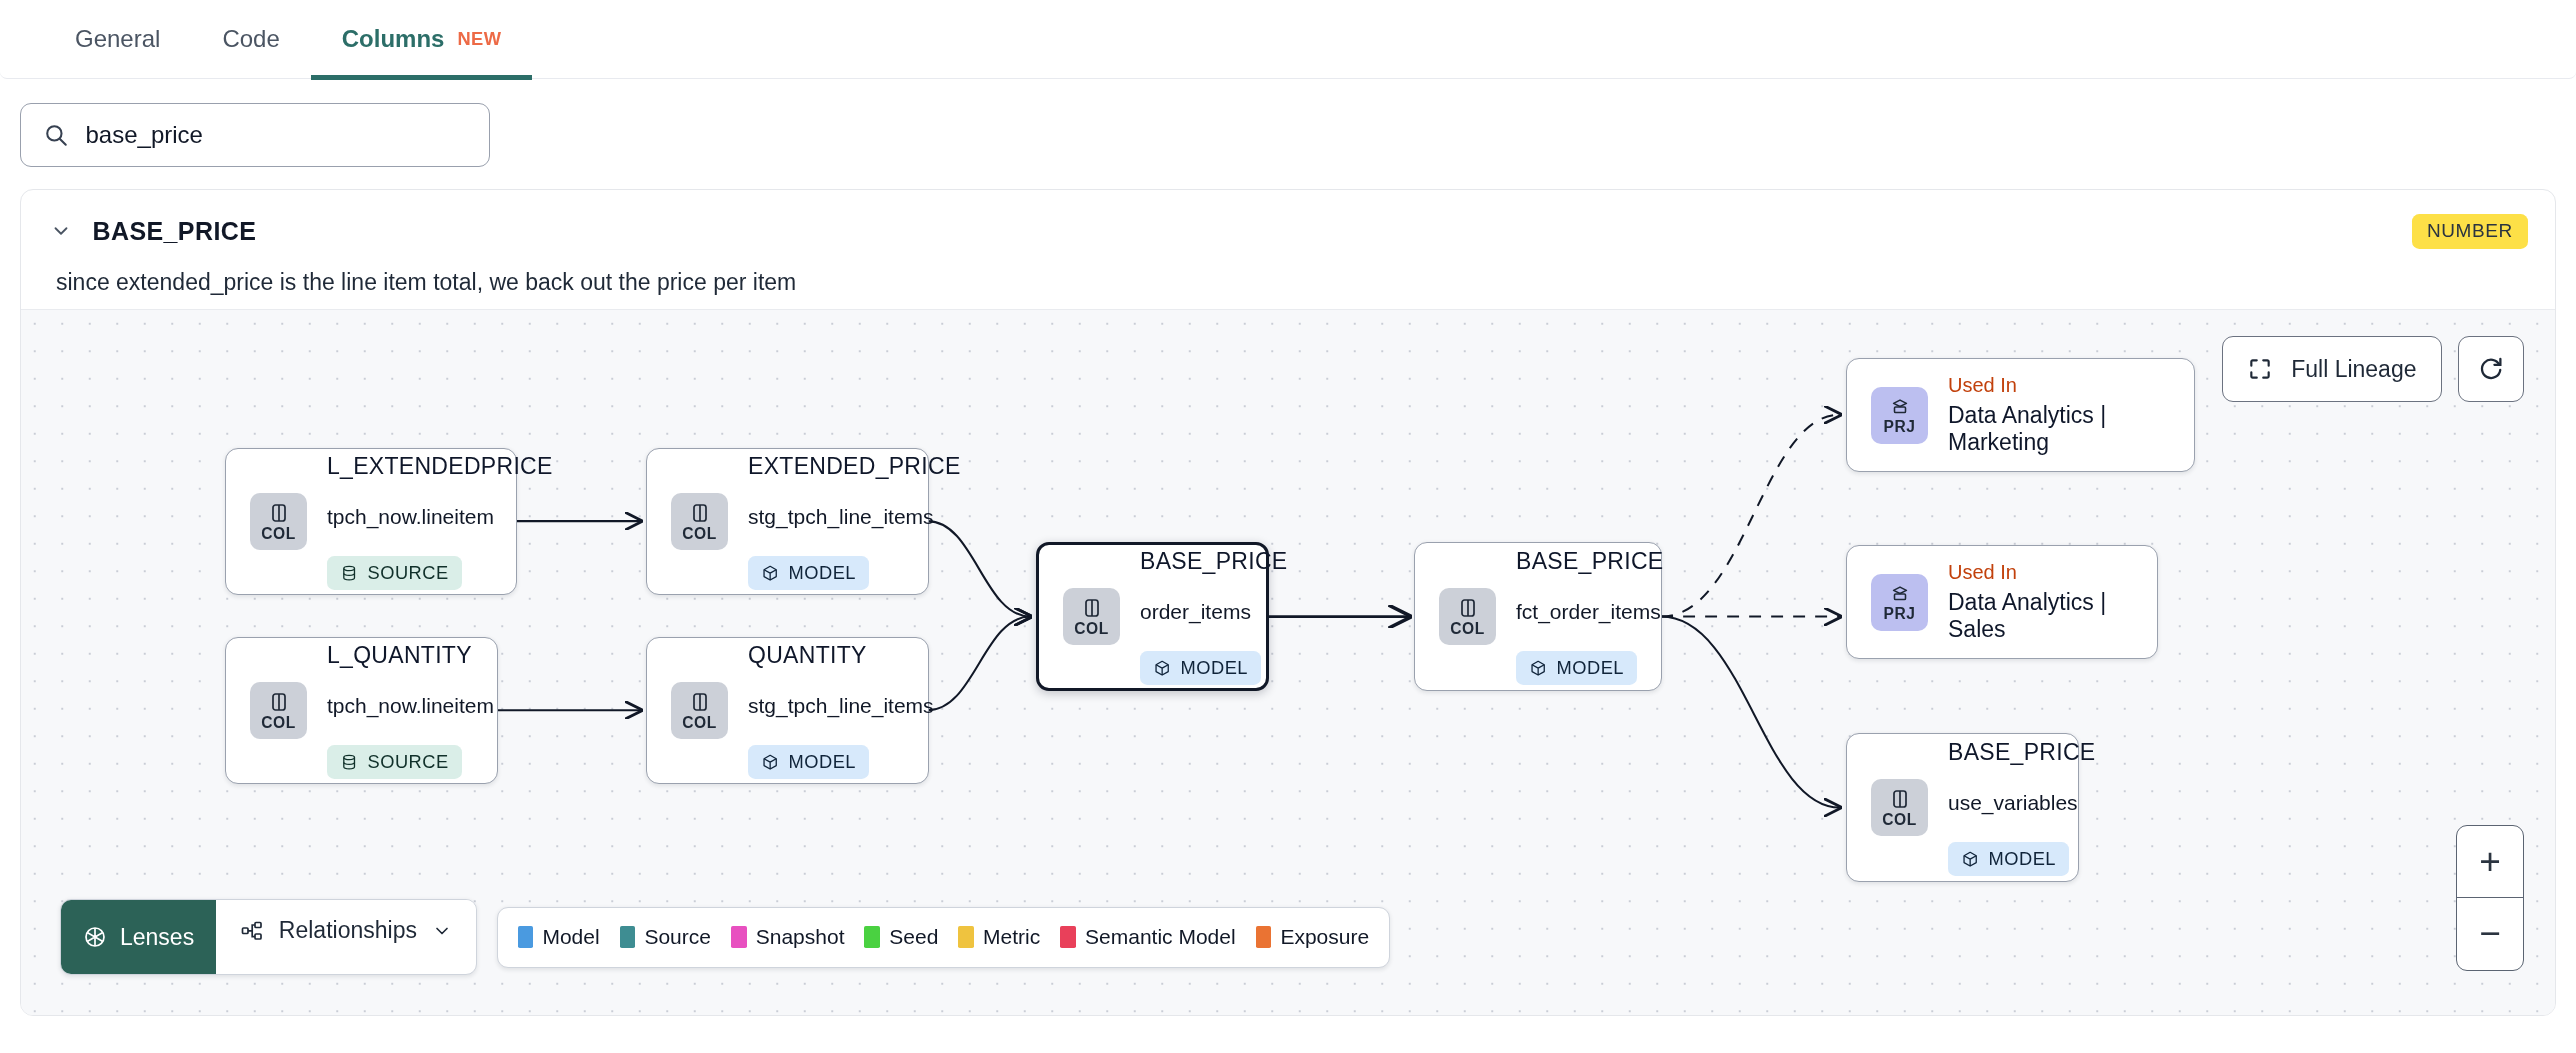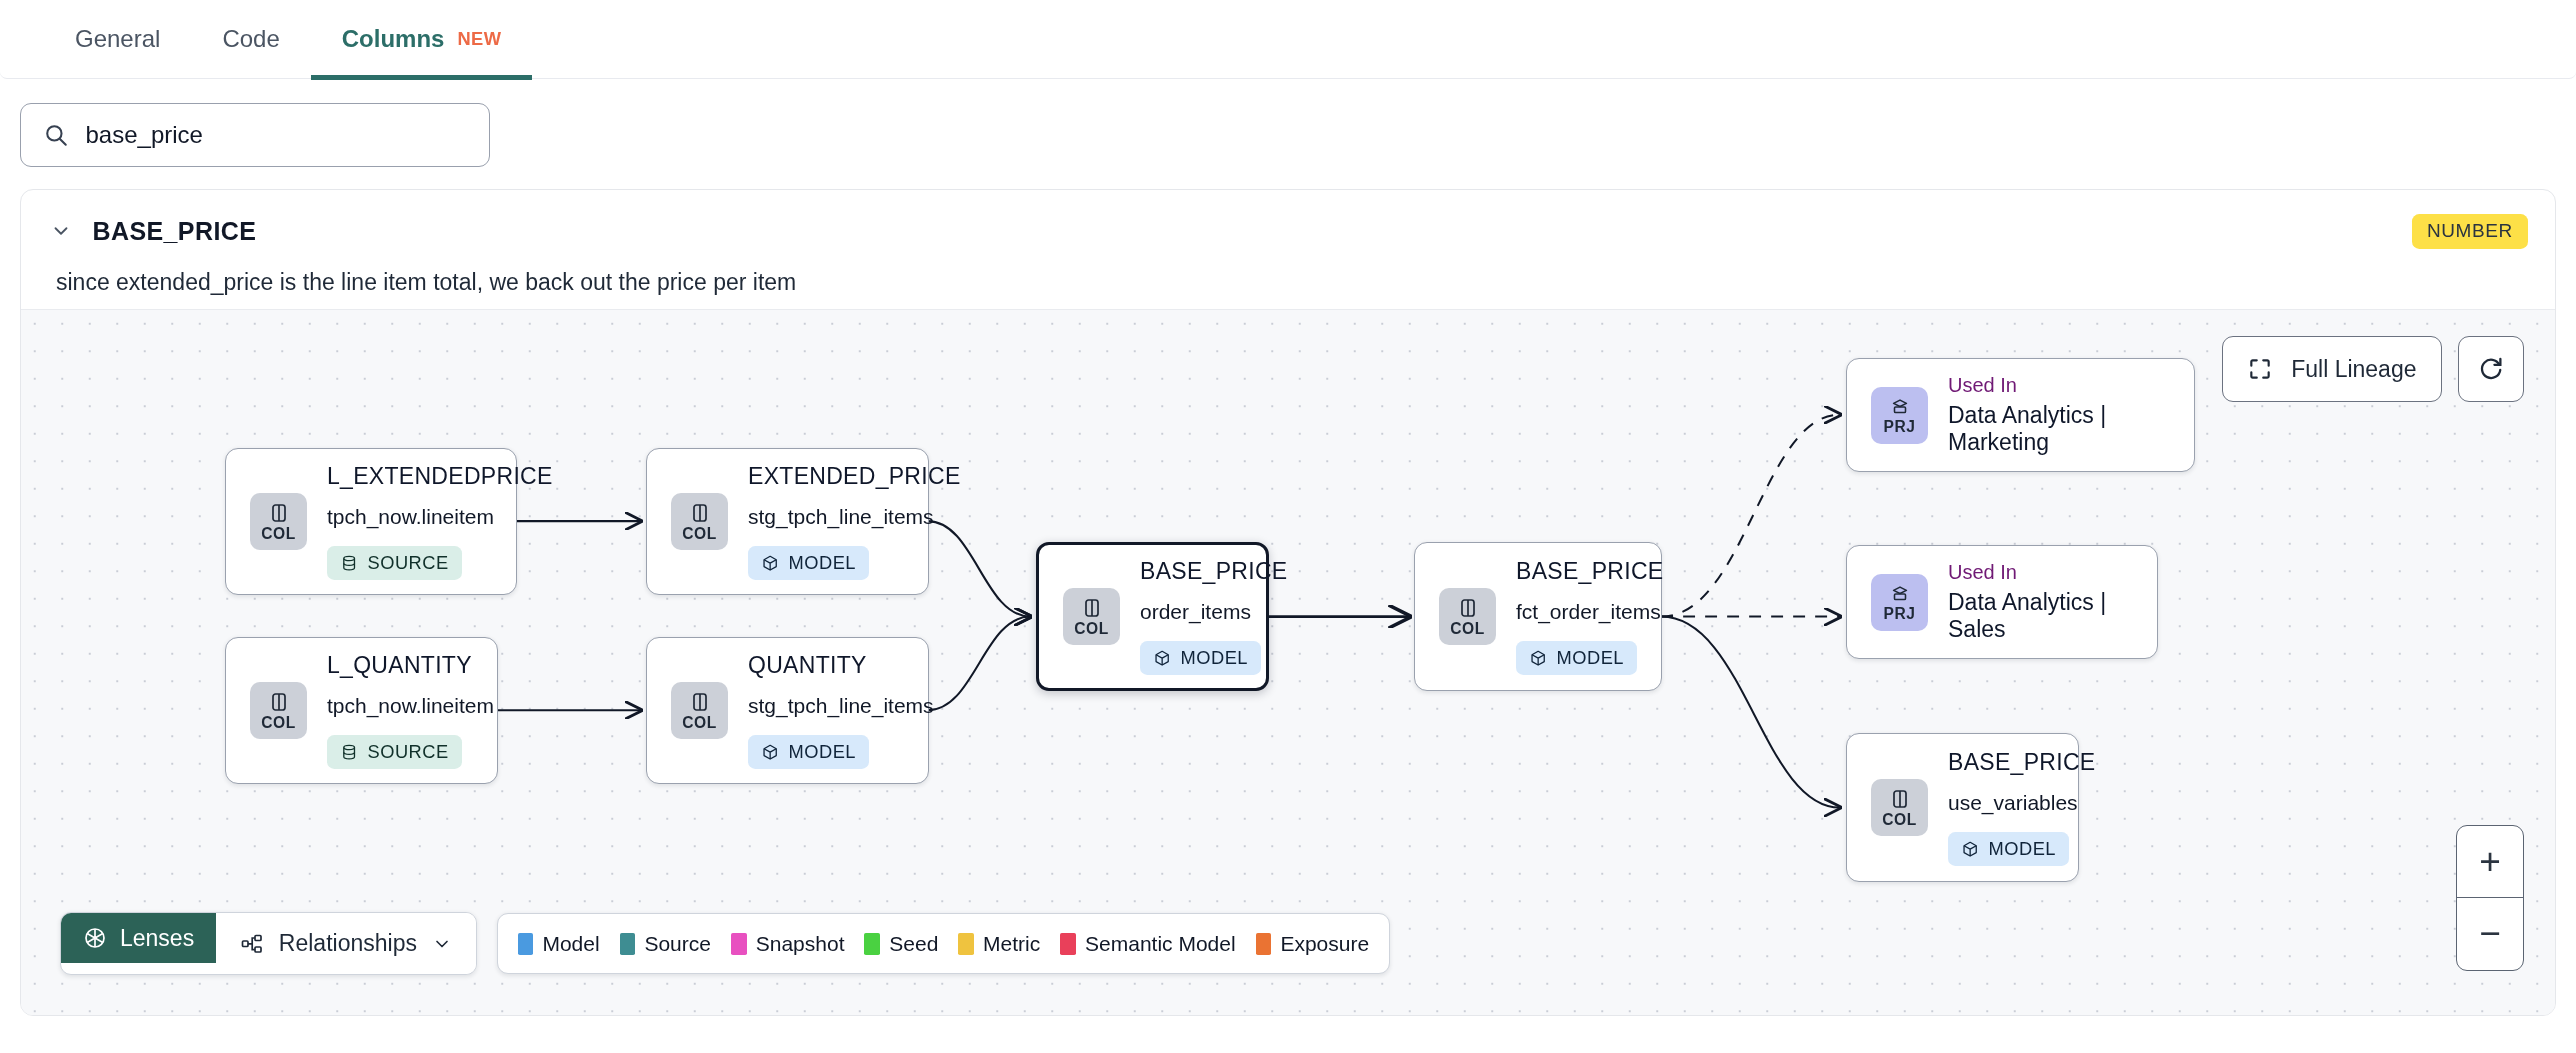--- a/index.html
+++ b/index.html
@@ -141,36 +141,36 @@
     border-radius: 10px;
     background: #ccd0d8;
     display: flex; flex-direction: column;
     align-items: center; justify-content: center;
     gap: 0.9px;
     flex: none;
     margin-left: 24px;
   }
   .badge-sq.prj { background: #bcbff0; }
   .badge-sq .lbl { font-size: 15.6px; font-weight: 600; color:#1f2937; letter-spacing:0.5px; line-height:1;}
-  .node-body { margin-left: 20px; display: flex; flex-direction: column; gap: 15px; padding-right: 22px;}
+  .node-body { margin-left: 20px; display: flex; flex-direction: column; gap: 25px; padding-right: 22px;}
   .node-name { font-size: 23px; color: #0f172a; letter-spacing:0.3px; }
   .node-sub { font-size: 21px; color: #111827; }
   .kind {
     align-self: flex-start;
     display: inline-flex; align-items: center; gap: 9.2px;
     font-size: 18.3px; letter-spacing:0.5px;
     padding: 6.4px 13px;
     border-radius: 7.3px;
     margin-top: 1.8px;
   }
   .kind.model  { background:#d7e9fb; color:#10243a; }
   .kind.source { background:#daeee8; color:#10302a; }
 
   .prj-body { margin-left: 20px; display:flex; flex-direction:column; gap:5.5px; padding-right:24px;}
-  .prj-used { font-size: 20px; color:#701a75; }
+  .prj-used { font-size: 20px; color:#c2410c; }
   .prj-name { font-size: 23px; color:#0f172a; }
 
   
   .ctl-top {
     position:absolute; top: 26px; right: 31px;
     display:flex; gap: 16.5px; align-items:center;
   }
   .btn-white {
     background:#fff; border:1.8px solid #6b7280; border-radius: 11px;
     display:flex; align-items:center; gap:18px;
@@ -197,21 +197,21 @@
   .bottom-bar {
     position:absolute; left: 39px; bottom: 40px;
     display:flex; align-items:center; gap: 20px;
   }
   .lens-group {
     display:flex; border:1.8px solid #cfd4dc; border-radius: 11px; overflow:hidden;
     background:#fff; box-shadow:0 1.8px 4.6px rgba(20,25,40,.10);
   }
   .lens-btn {
     background:#2c6257; color:#fff; display:flex; align-items:center; gap:13px;
-    padding: 0 22px; height: 50px; font-size:23px; cursor:pointer;
+    padding: 0 22px; height: 74px; font-size:23px; cursor:pointer;
   }
   .rel-btn {
     background:#fff; color:#1f2937; display:flex; align-items:center; gap:14.7px;
     padding: 0 24px; height: 61px; font-size:23px; cursor:pointer;
   }
   .legend {
     display:flex; align-items:center; gap: 20px;
     background:#fff; border:1.8px solid #cfd4dc; border-radius:11px;
     height: 61px; padding: 0 20px;
     box-shadow:0 1.8px 4.6px rgba(20,25,40,.10);

